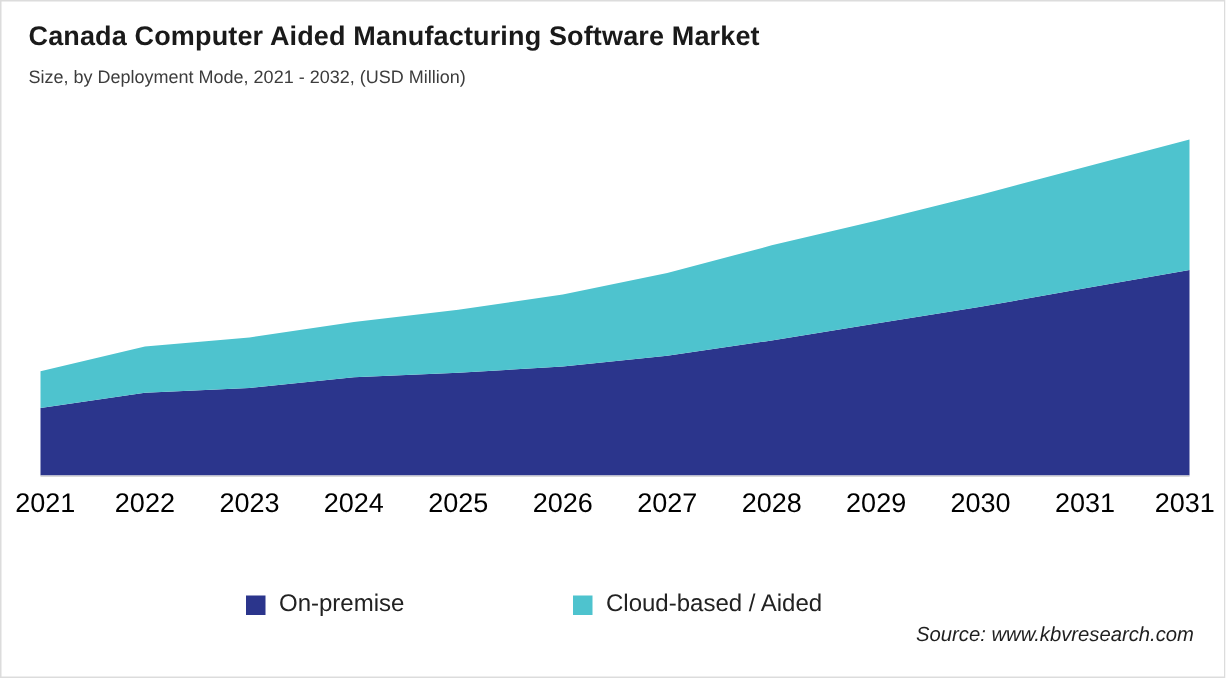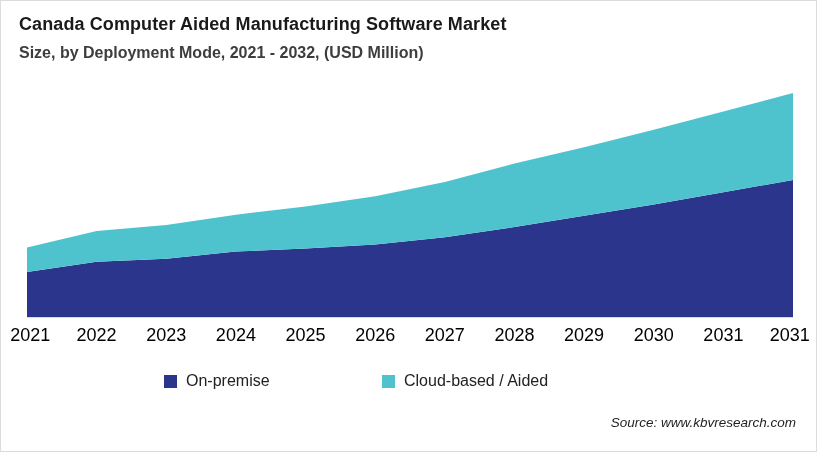--- a/index.html
+++ b/index.html
@@ -30,22 +30,22 @@
     font-size: 18px;
     font-weight: bold;
     color: #1a1a1a;
     letter-spacing: 0.1px;
     white-space: nowrap;
   }
   #subtitle {
     position: absolute;
     left: 18px;
     top: 43px;
-    font-size: 16px;
-    font-weight: bold;
+    font-size: 12px;
+    font-weight: normal;
     color: #3d3d3d;
     white-space: nowrap;
   }
 
   
   #plot {
     position: absolute;
     left: 0;
     top: 0;
     width: 817px;
@@ -62,21 +62,21 @@
     color: #000000;
     text-align: center;
     transform: translateX(-50%);
     white-space: nowrap;
   }
 
   
   #legend {
     position: absolute;
     left: 0;
-    top: 370px;
+    top: 392px;
     width: 817px;
     height: 26px;
   }
   .legend-item {
     position: absolute;
     display: flex;
     align-items: center;
     white-space: nowrap;
   }
   .legend-swatch {

